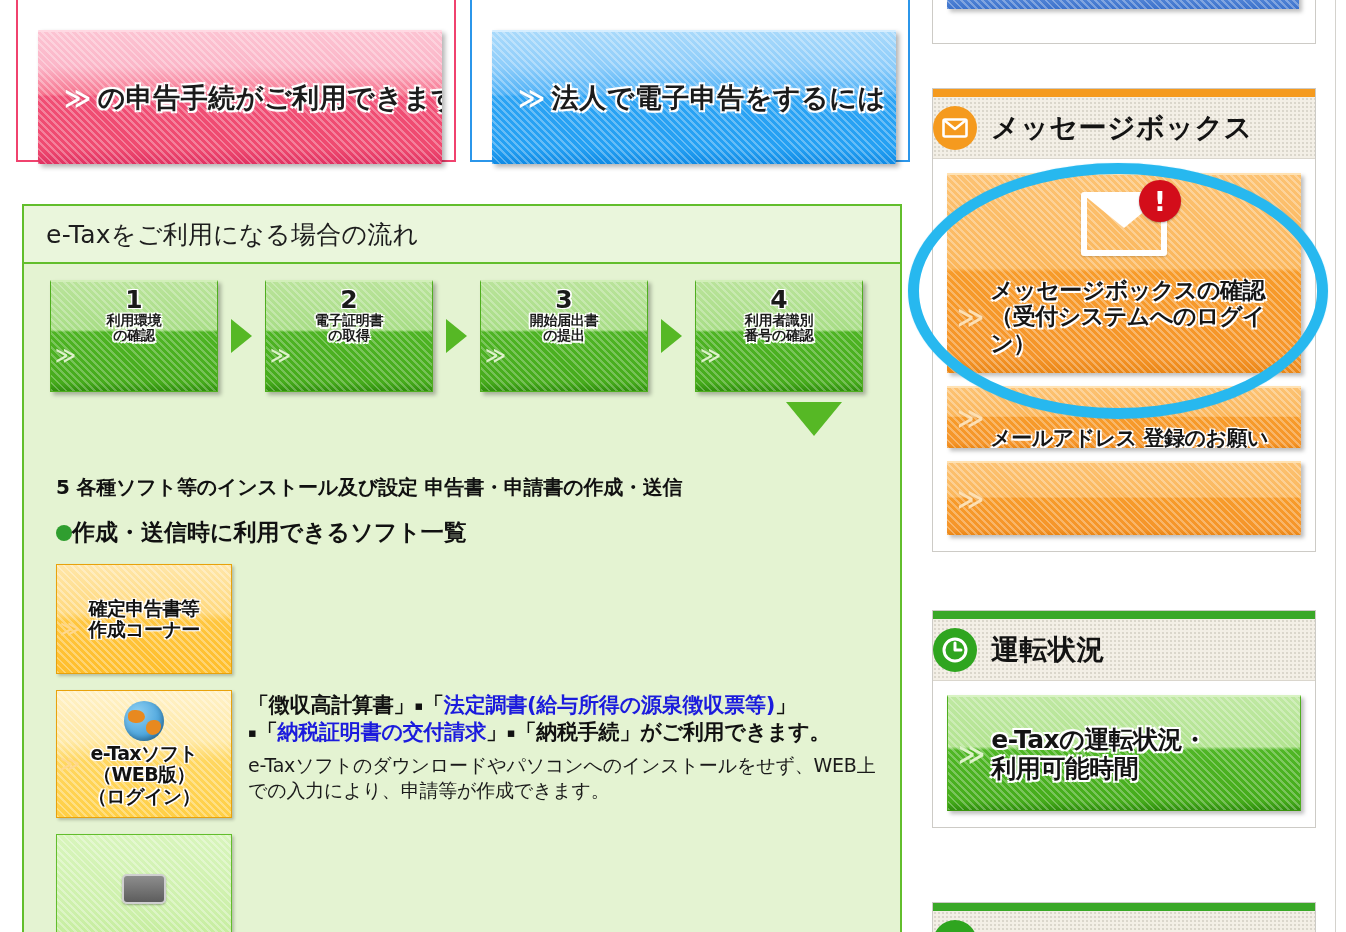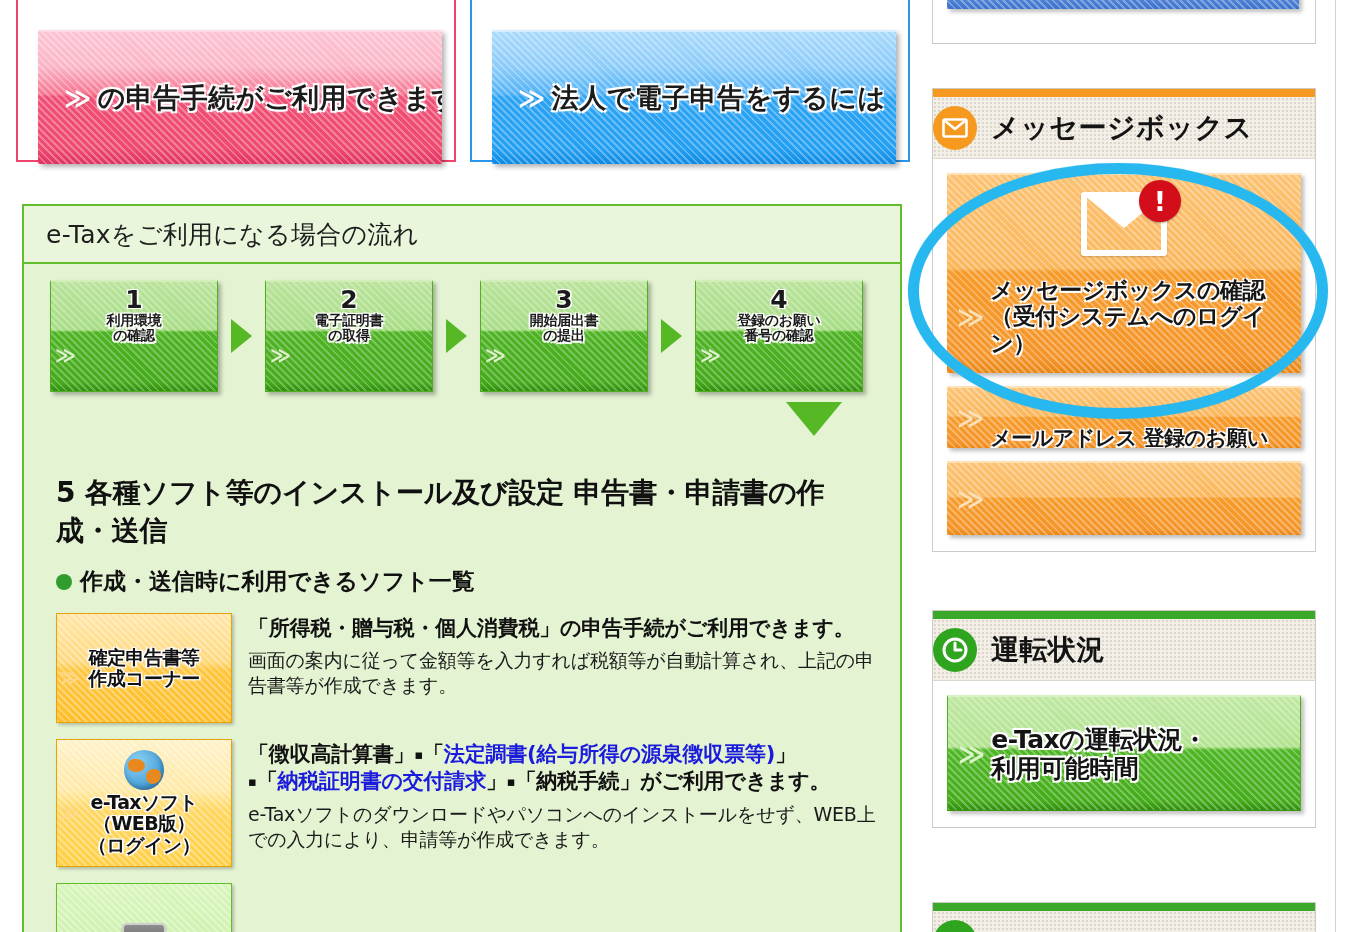--- a/index.html
+++ b/index.html
@@ -122,27 +122,27 @@
     border-left:28px solid transparent; border-right:28px solid transparent;
     border-top:34px solid #56b825;
   }
 
   
   .sec5 {
     position:absolute; left:24px; top:268px; width:828px; height:470px;
     background:#e4f3d2;
   }
   .sec5-title {
-    font-size:28px; font-weight:bold; color:#111; letter-spacing:-0.2px;
+    font-size:20px; font-weight:bold; color:#111; letter-spacing:-0.2px;
     padding-left:8px;
   }
   .sec5-sub {
     margin-top:16px; padding-left:8px;
     font-size:23px; font-weight:bold; color:#111;
-    display:flex; align-items:center; gap:8px;
+    display:flex; align-items:center; 
   }
   .dot-green { width:16px; height:16px; border-radius:50%; background:#2f9e2f; display:inline-block; }
 
   .soft-row { display:flex; gap:16px; margin-top:16px; padding-left:8px; }
 
   .soft-icon {
     position:relative; width:176px; height:110px; flex:none; overflow:hidden;
     border:1px solid #e8a20c;
     background: linear-gradient(to bottom,#ffe6a8 0%, #ffd97f 44%, #ffc63f 52%, #ffbe2b 100%);
     box-shadow:2px 2px 3px rgba(0,0,0,.22);
@@ -395,21 +395,21 @@
           <span class="step-txt">開始届出書</span>
           <span class="step-txt">の提出</span>
           <span class="step-chev">≫</span>
         </div>
 
         <div class="tri-right"></div>
 
         <div class="step-box">
           <div class="hatch"></div>
           <span class="step-num">4</span>
-          <span class="step-txt">登録のお願い</span>
+          <span class="step-txt">利用者識別</span>
           <span class="step-txt">番号の確認</span>
           <span class="step-chev">≫</span>
         </div>
 
       </div>
 
       <div class="tri-down"></div>
 
       <div class="sec5">
         <div class="sec5-title">5 各種ソフト等のインストール及び設定 申告書・申請書の作成・送信</div>
@@ -418,24 +418,20 @@
           <span class="dot-green"></span>
           <span>作成・送信時に利用できるソフト一覧</span>
         </div>
 
         <div class="soft-row">
           <div class="soft-icon">
             <div class="hatch"></div>
             <span class="soft-chev">≫</span>
             <span class="soft-icon-txt">確定申告書等</span>
             <span class="soft-icon-txt">作成コーナー</span>
-          </div>
-          <div class="soft-desc">
-            <div class="lead">「所得税・贈与税・個人消費税」の申告手続がご利用できます。</div>
-            <div class="body">画面の案内に従って金額等を入力すれば税額等が自動計算され、上記の申告書等が作成できます。</div>
           </div>
         </div>
 
         <div class="soft-row">
           <div class="soft-icon web">
             <div class="hatch"></div>
             <span class="soft-chev">≫</span>
             <span class="globe"></span>
             <span class="soft-icon-txt">e-Taxソフト</span>
             <span class="soft-icon-txt">（WEB版）</span>

